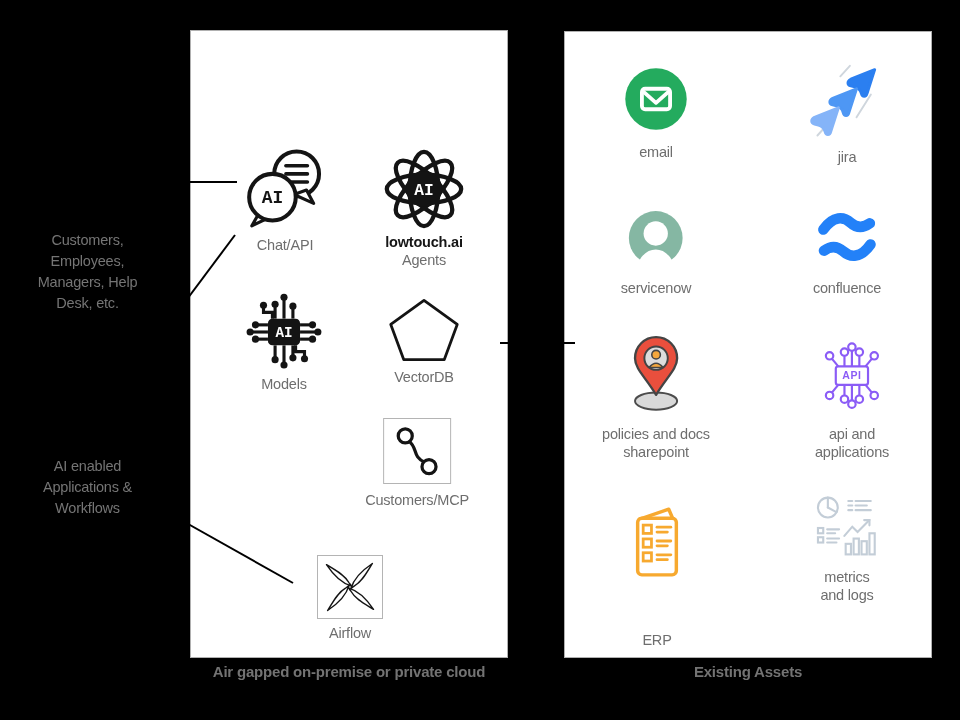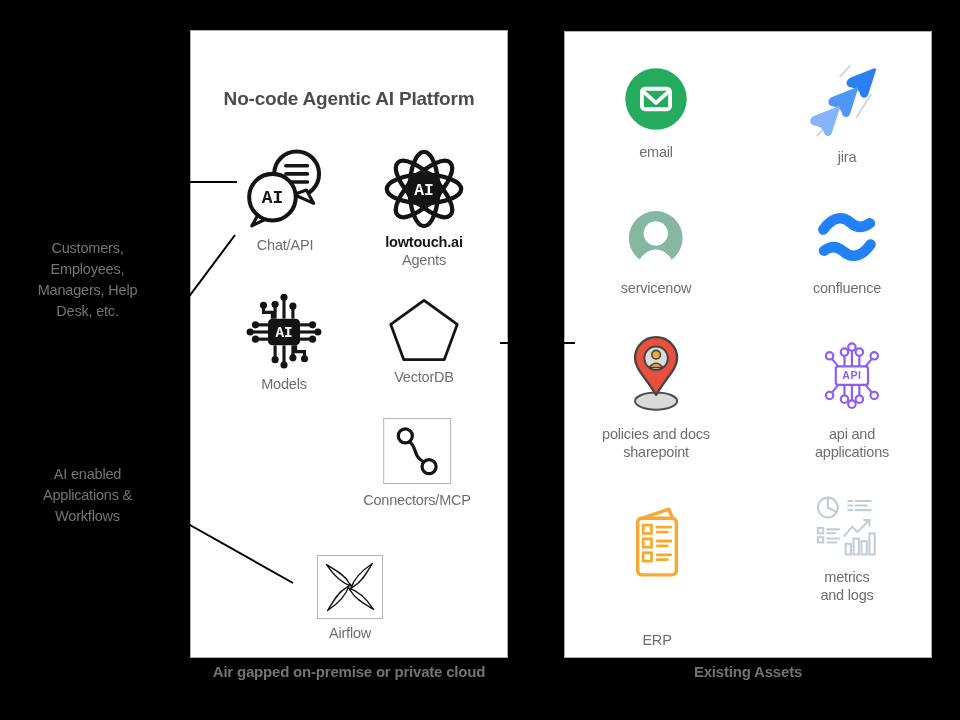--- a/index.html
+++ b/index.html
@@ -12,42 +12,41 @@
                color:#4c4c4c;font-size:19px;font-weight:bold;letter-spacing:-0.2px;}
   .cell{position:absolute;display:flex;flex-direction:column;align-items:center;transform:translateX(-50%);}
   .label{color:#6e6e6e;font-size:14.5px;line-height:1.22;text-align:center;white-space:pre-line;
          letter-spacing:-0.2px;}
   .label.bold-black{color:#161616;font-weight:bold;}
   .caption{position:absolute;text-align:center;color:#737373;font-size:15px;font-weight:bold;
            letter-spacing:-0.2px;}
   #caption-left{left:190px;top:663px;width:318px;}
   #caption-right{left:564px;top:663px;width:368px;}
   .annotation{position:absolute;color:#757575;font-size:14.5px;line-height:1.45;text-align:center;
-              white-space:pre-line;letter-spacing:-0.2px;margin-top:8px;}
+              white-space:pre-line;letter-spacing:-0.2px;}
   #annotation-users{left:15px;top:230px;width:145px;}
   #annotation-apps{left:15px;top:456px;width:145px;}
   .iconbox{border:1px solid #b4b4b4;display:flex;align-items:center;justify-content:center;box-sizing:border-box;}
   #connector-overlay{position:absolute;left:0;top:0;width:960px;height:720px;pointer-events:none;z-index:5;}
   svg{display:block;}
 </style>
 </head>
 <body>
 
 <div id="canvas">
 
   <div id="annotation-users" class="annotation">Customers,
 Employees,
 Managers, Help
 Desk, etc.</div>
   <div id="annotation-apps" class="annotation">AI enabled
 Applications &amp;
 Workflows</div>
 
   <div id="platform-panel" class="panel"></div>
-  <div class="panel-title" style="left:190px;top:88px;width:318px;position:absolute;">No-code Agentic AI Platform</div>
 
   <div class="cell" style="left:285px;top:146px;">
     <svg width="86" height="88" viewBox="0 0 96 96">
       <circle cx="61" cy="30" r="25" fill="#fff" stroke="#141414" stroke-width="4.5"></circle>
       <polygon points="72,48 80,63 58,53" fill="#fff" stroke="#141414" stroke-width="3.5" stroke-linejoin="round"></polygon>
       <line x1="49" y1="21" x2="73" y2="21" stroke="#141414" stroke-width="4" stroke-linecap="round"></line>
       <line x1="49" y1="30" x2="73" y2="30" stroke="#141414" stroke-width="4" stroke-linecap="round"></line>
       <line x1="49" y1="39" x2="73" y2="39" stroke="#141414" stroke-width="4" stroke-linecap="round"></line>
       <polygon points="20,72 11,88 32,78" fill="#fff" stroke="#141414" stroke-width="3.5" stroke-linejoin="round"></polygon>
       <circle cx="34" cy="56" r="26" fill="#fff" stroke="#141414" stroke-width="4.5"></circle>
@@ -120,21 +119,21 @@
 
 
   <div class="cell" style="left:417px;top:418px;">
     <div class="iconbox" style="width:68px;height:66px;">
       <svg width="54" height="54" viewBox="0 0 100 100">
         <path d="M 34,31 C 52,44 40,60 64,71" fill="none" stroke="#141414" stroke-width="6"></path>
         <circle cx="28" cy="22" r="13" fill="#fff" stroke="#141414" stroke-width="6"></circle>
         <circle cx="72" cy="79" r="13" fill="#fff" stroke="#141414" stroke-width="6"></circle>
       </svg>
     </div>
-    <div class="label" style="margin-top:8px;">Connectors/MCP</div>
+    <div class="label" style="margin-top:8px;">Customers/MCP</div>
   </div>
 
   <div class="cell" style="left:350px;top:555px;">
     <div class="iconbox" style="width:66px;height:64px;">
       <svg width="56" height="56" viewBox="0 0 100 100">
         <g transform="translate(50,50)" fill="#fff" stroke="#141414" stroke-width="2.5" stroke-linejoin="round">
           <path d="M 2,-2 C -12,-6 -26,-16 -42,-40 C -26,-30 -10,-22 -2,-8 C 0,-5 2,-4 2,-2 Z"></path>
           <path d="M 2,-2 C -12,-6 -26,-16 -42,-40 C -26,-30 -10,-22 -2,-8 C 0,-5 2,-4 2,-2 Z" transform="rotate(90)"></path>
           <path d="M 2,-2 C -12,-6 -26,-16 -42,-40 C -26,-30 -10,-22 -2,-8 C 0,-5 2,-4 2,-2 Z" transform="rotate(180)"></path>
           <path d="M 2,-2 C -12,-6 -26,-16 -42,-40 C -26,-30 -10,-22 -2,-8 C 0,-5 2,-4 2,-2 Z" transform="rotate(270)"></path>

